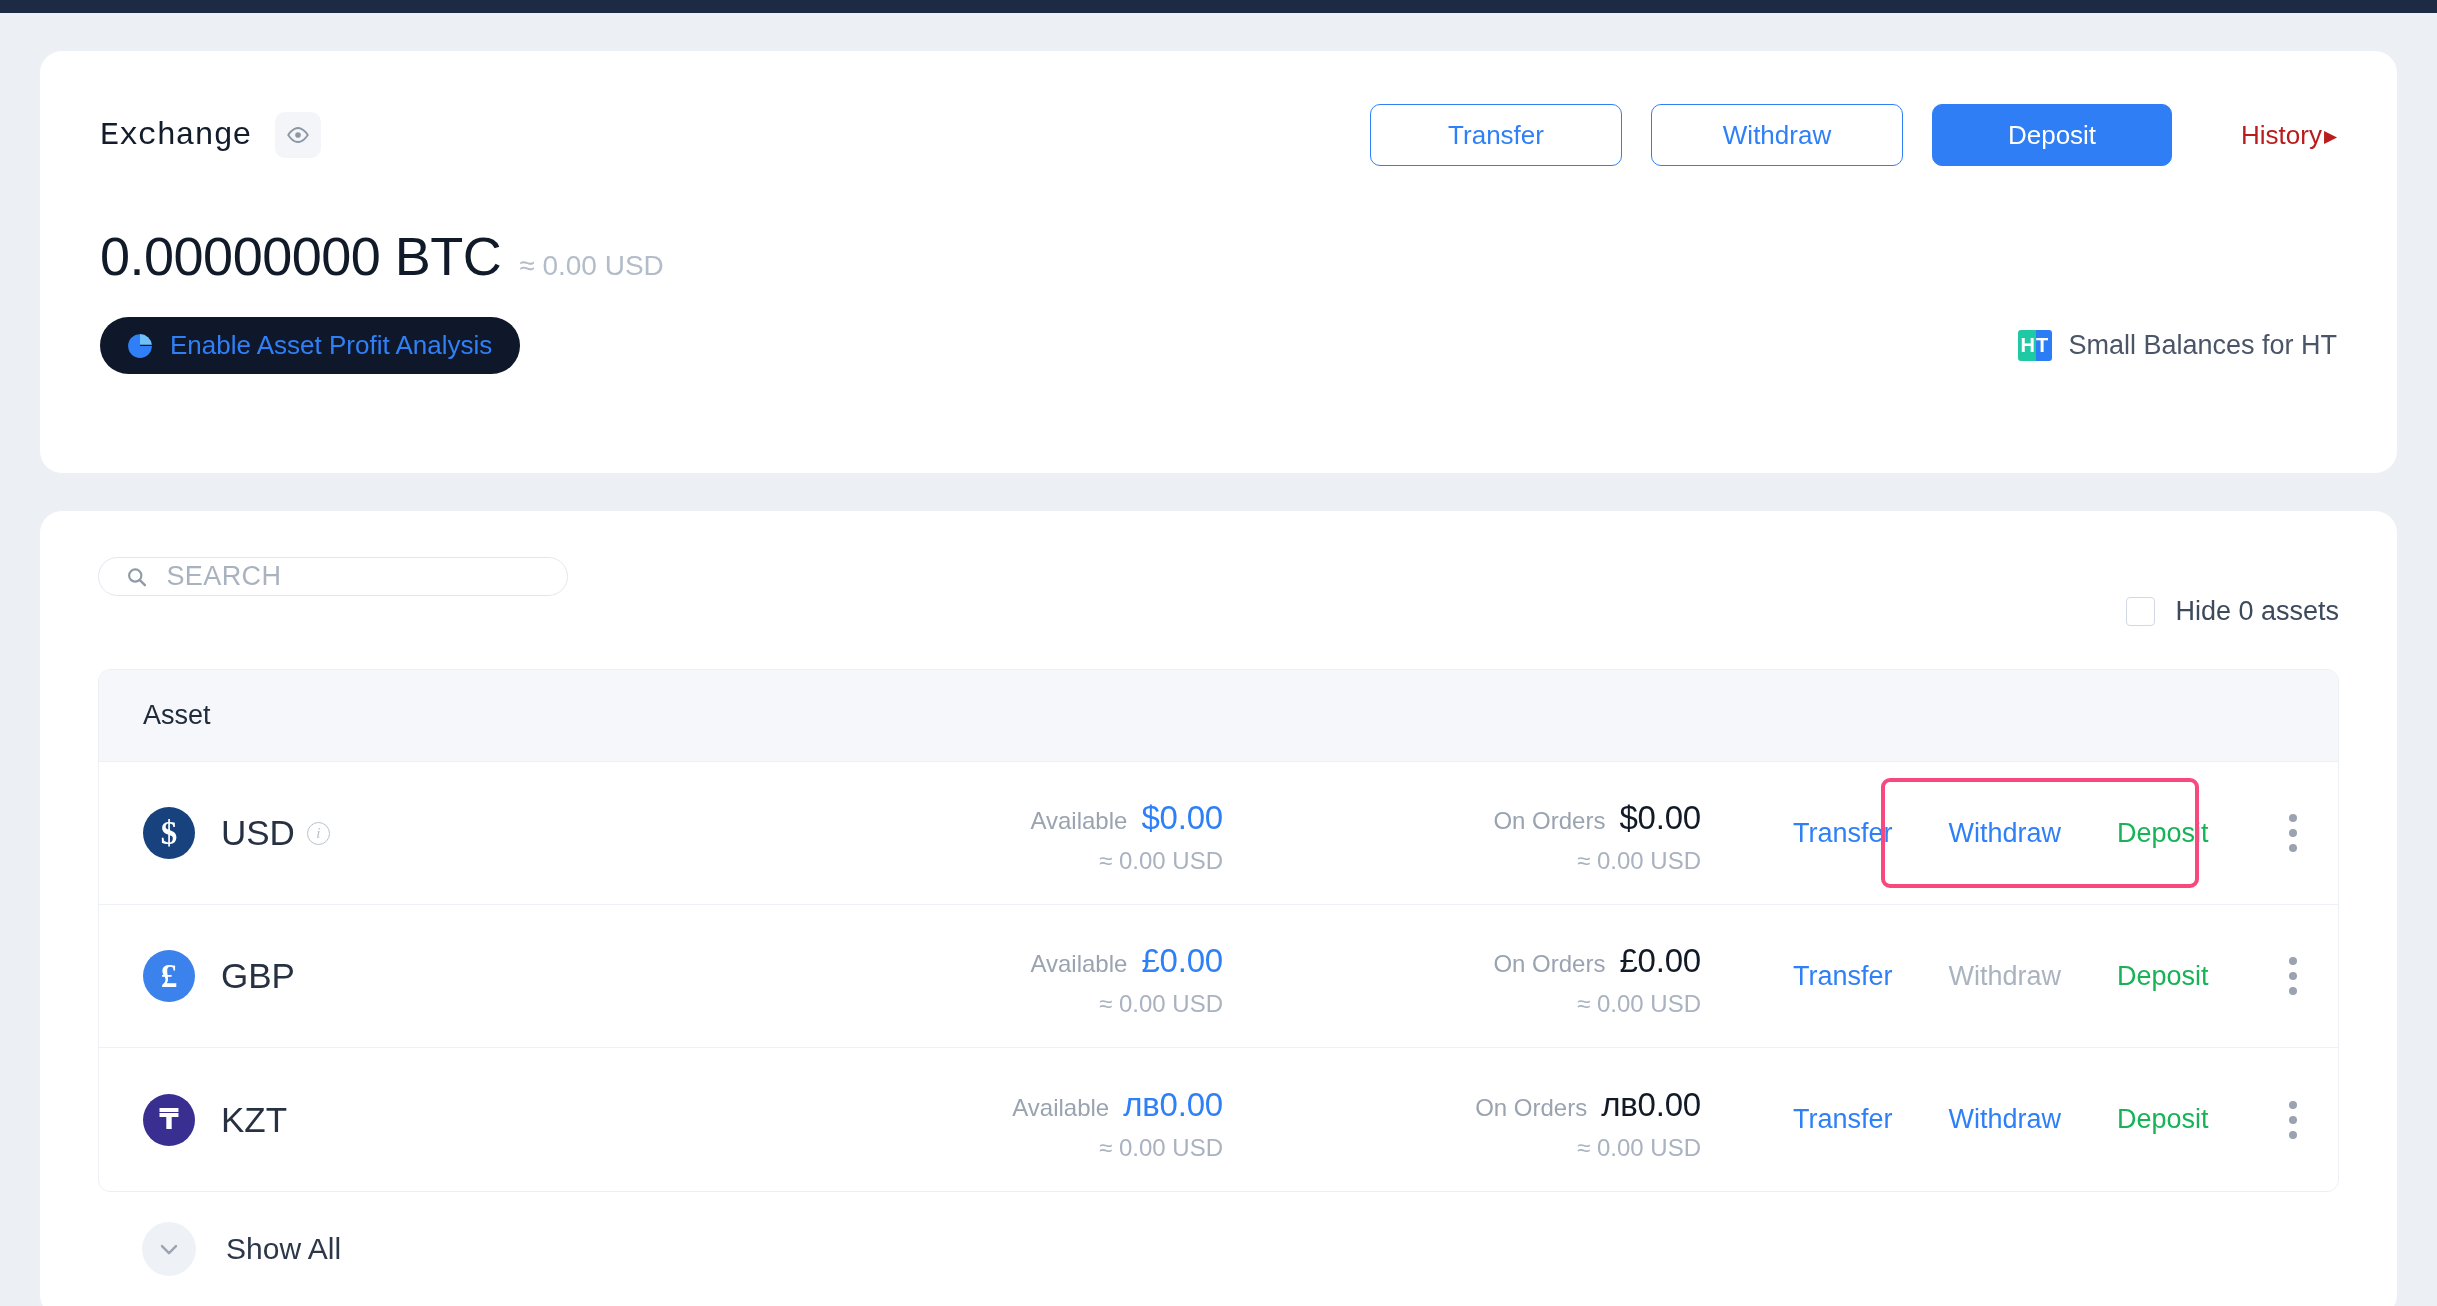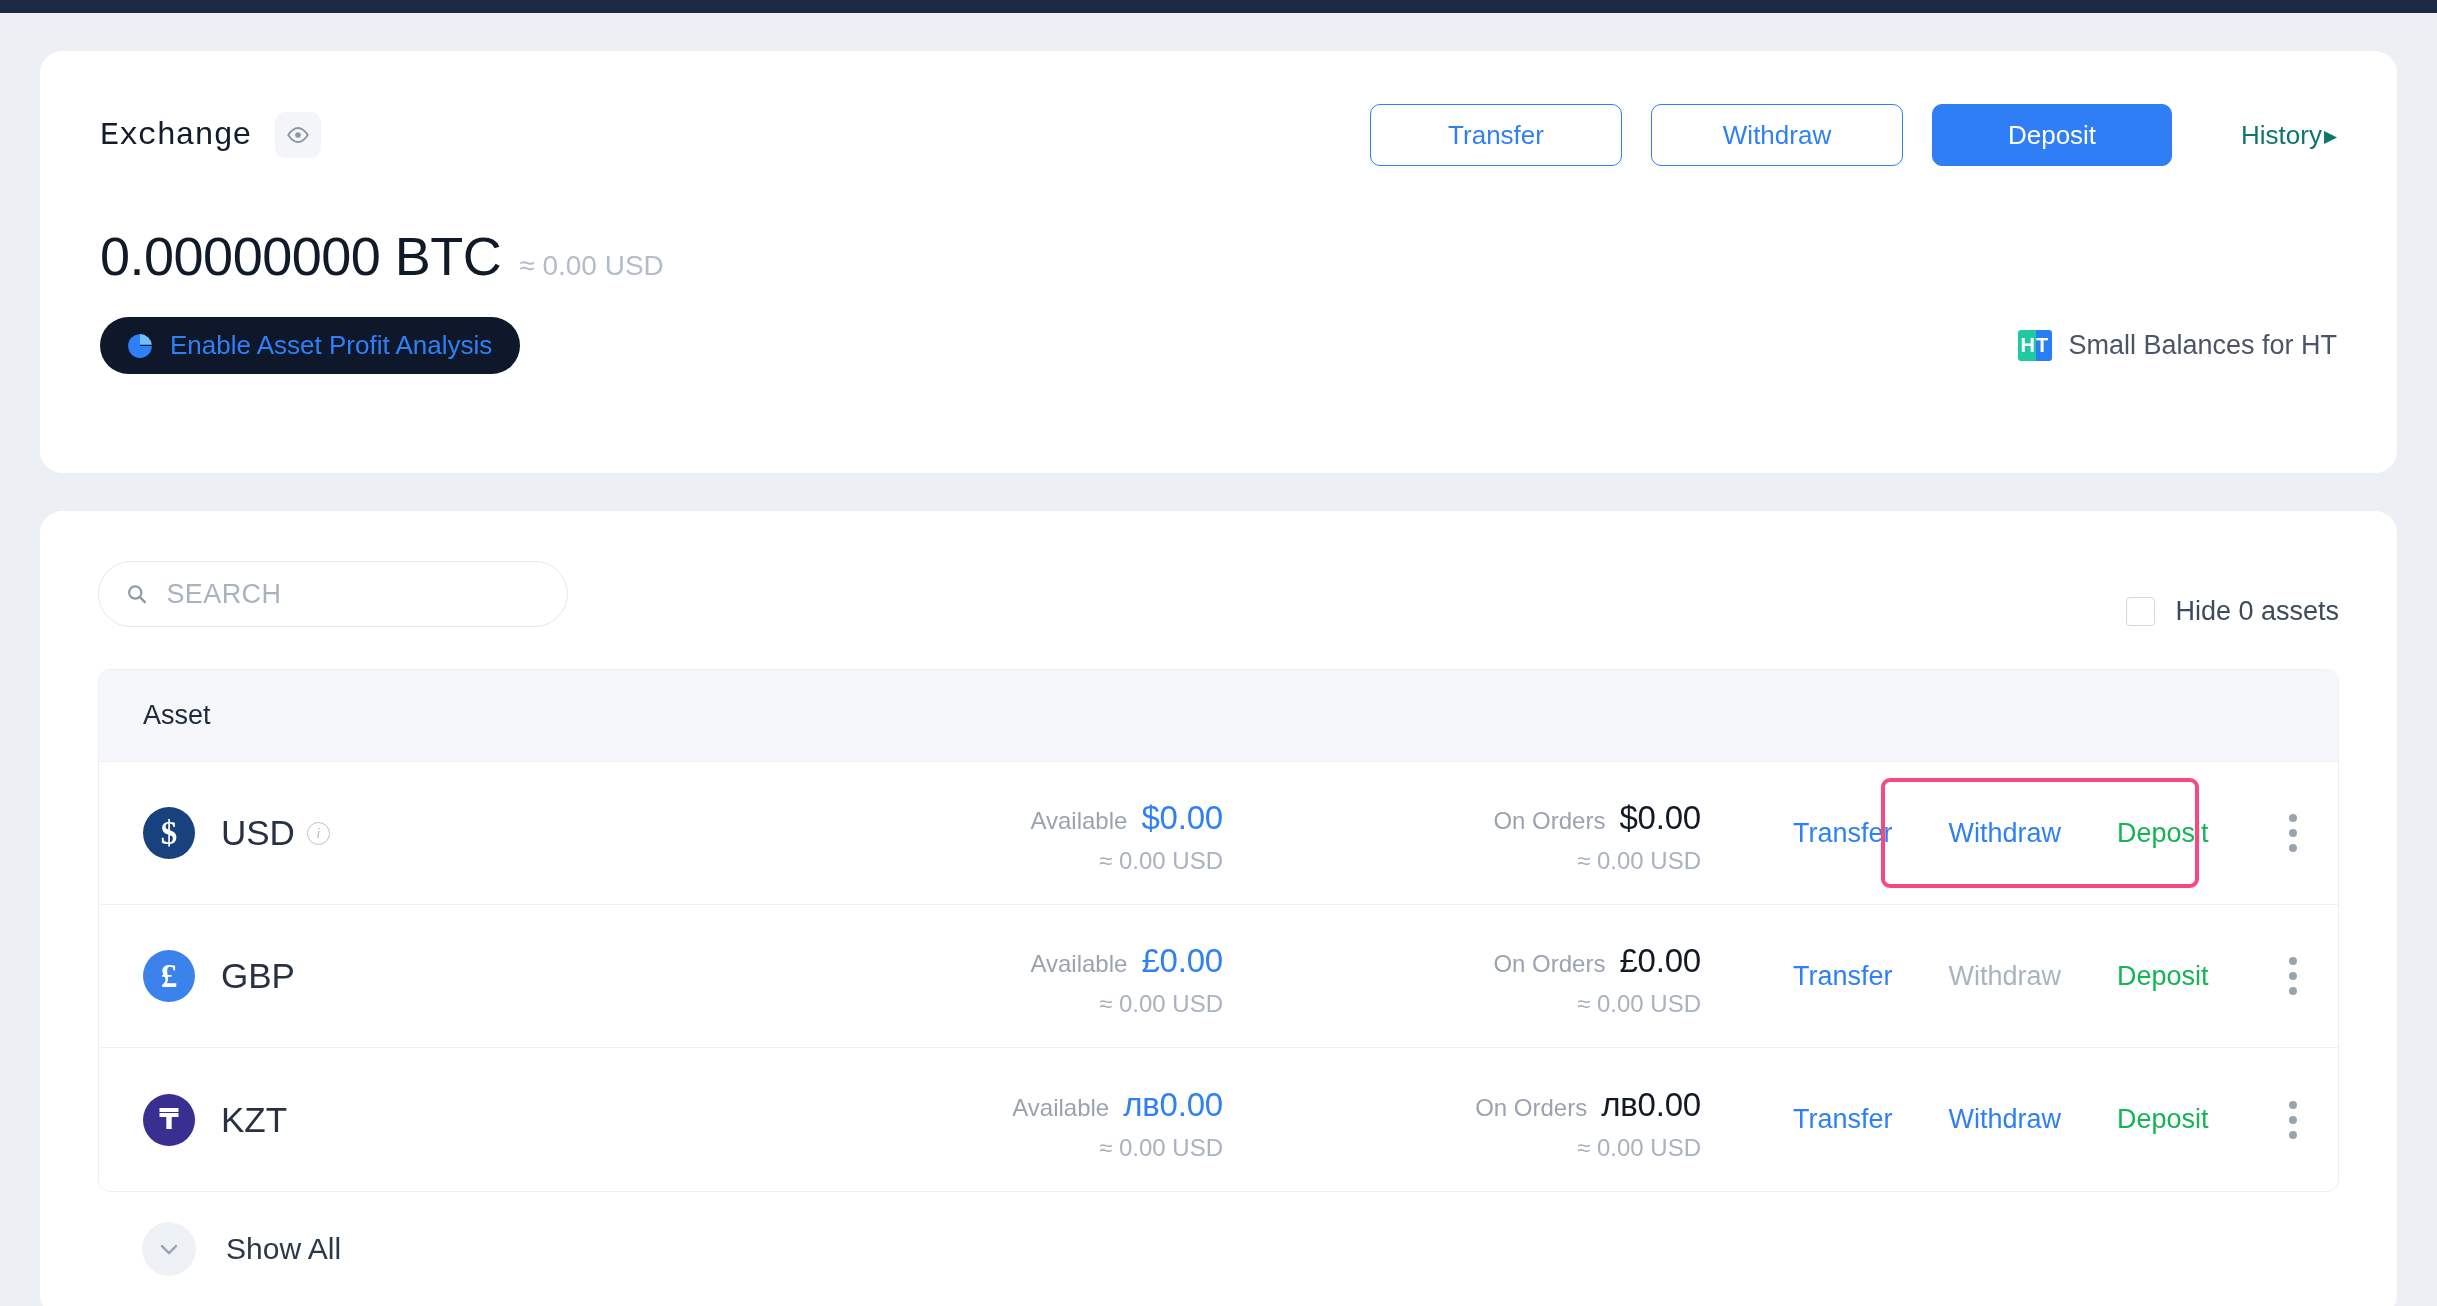--- a/index.html
+++ b/index.html
@@ -103,21 +103,21 @@
   }
 
   .btn-primary {
     border: 1.5px solid #2f7ef6;
     background: #2f7ef6;
     color: #ffffff;
     min-width: 240px;
   }
 
   .history-link {
-    color: #0f766e;
+    color: #b91c1c;
     font-size: 26px;
     cursor: pointer;
     display: flex;
     align-items: center;
     gap: 2px;
     margin-left: 40px;
     white-space: nowrap;
   }
   .history-link .caret {
     font-size: 17px;
@@ -205,22 +205,23 @@
   }
 
   .small-balances-label {
     font-size: 27px;
     color: #4a5568;
   }
 
   
   .search-row {
     display: flex;
-    align-items: flex-end;
+    align-items: flex-start;
     height: 70px;
+    flex-direction: column;
   }
 
   .search-box {
     width: 470px;
     height: 66px;
     border: 1.5px solid #e2e7ee;
     border-radius: 34px;
     display: flex;
     align-items: center;
     padding: 0 26px;

